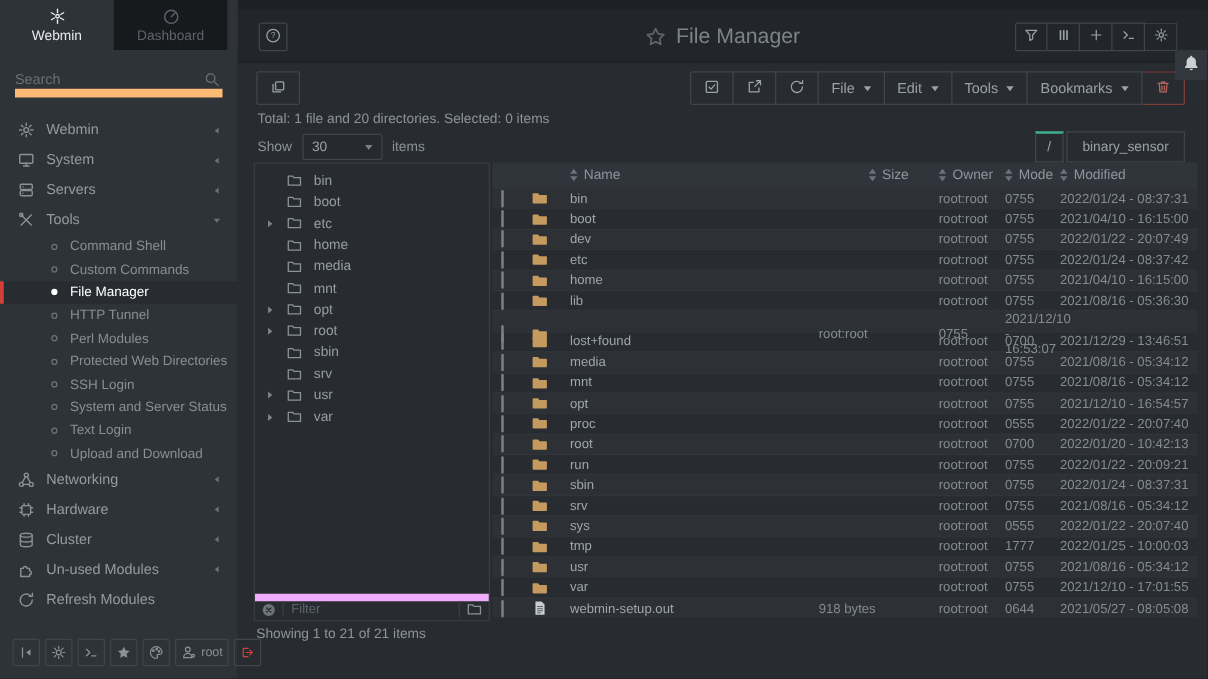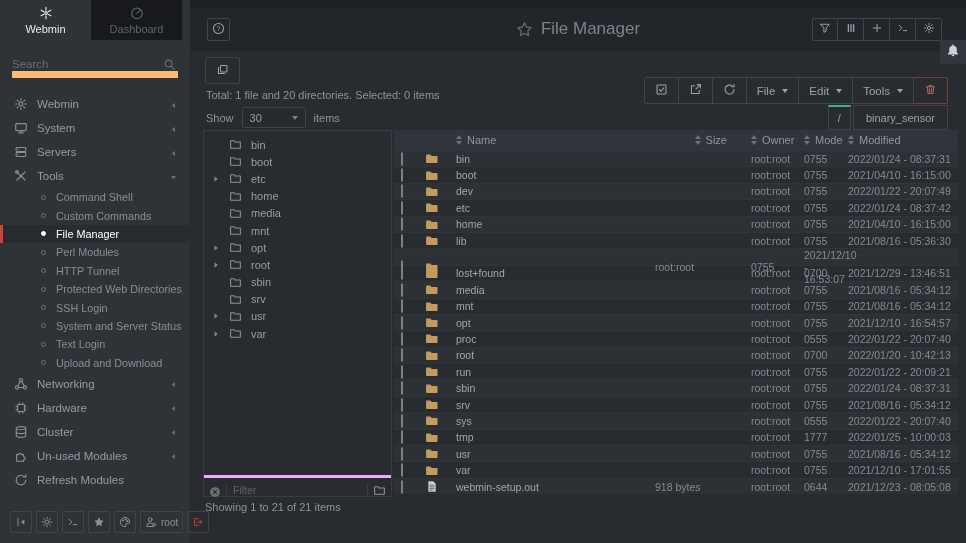--- a/index.html
+++ b/index.html
@@ -65,21 +65,21 @@
   .belltab { position:absolute; right:0; top:40px; width:26px; height:24px; background:#32373d;
     display:flex; align-items:center; justify-content:center; color:#ccd1d6; cursor:pointer; z-index:4; }
   .belltab svg { width:14px; height:14px; }
 
   .ftoolbar { position:absolute; left:0; right:0; top:57px; height:27px; }
   .tbtn { height:27px; border:1px solid #3f454b; border-radius:2px; background:transparent; color:#9aa1a8;
     display:flex; align-items:center; justify-content:center; font-size:11.5px; cursor:pointer; padding:0 10px; }
   .tbtn svg { width:13px; height:13px; }
   .copybtn { position:absolute; left:15px; top:0; width:35px; }
   .rgroup { position:absolute; right:18px; top:0; display:flex; }
-  .rgroup .tbtn { border-left-width:0; border-radius:0;margin-top:20px; }
+  .rgroup .tbtn { border-left-width:0; border-radius:0; }
   .rgroup .tbtn:first-child { border-left-width:1px; border-radius:2px 0 0 2px; }
   .rgroup .tbtn:last-child { border-radius:0 2px 2px 0; }
   .rgroup .tbtn.menu { gap:7px; }
   .mcaret { width:0; height:0; border-left:3.5px solid transparent; border-right:3.5px solid transparent;
     border-top:4px solid #9aa1a8; }
   .tbtn.trash { border-color:#7e3c38; color:#b46560; }
 
   .total { position:absolute; left:16px; top:89px; font-size:11px; color:#8d939a; }
   .showrow { position:absolute; left:16px; right:18px; top:105px; height:25px; display:flex; align-items:center;
     font-size:11px; color:#8d939a; gap:8px; }
@@ -93,22 +93,22 @@
 
   
   #treepanel { position:absolute; left:13px; top:130px; width:189px; height:367px; border:1px solid #373d43; }
   #treelist { padding-top:5px; }
   .titem { height:17.2px; display:flex; align-items:center; font-size:11px; color:#969da4; cursor:pointer; }
   .titem .texp { width:10px; height:10px; margin-left:7px; color:#7d848b; flex:none; }
   .titem .texp svg { width:100%; height:100%; }
   .titem .texp.blank { visibility:hidden; }
   .titem .tfold { width:13px; height:13px; margin-left:8px; margin-right:9px; color:#8a9197; flex:none; }
   .titem .tfold svg { width:100%; height:100%; }
-  .filterbar { position:absolute; left:0; right:0; bottom:0; height:21px; border-top:3px solid #f0abfc;
-    display:flex; align-items:flex-end; padding:0 5px; }
+  .filterbar { position:absolute; left:0; right:0; bottom:0; height:21px; border-top:6px solid #f0abfc;
+    display:flex; align-items:flex-start; padding:0 5px; }
   .filterbar .clr { width:12px; height:12px; color:#6c7379; cursor:pointer; flex:none; }
   .filterbar .clr svg { width:100%; height:100%; }
   .filterbar input { flex:1; min-width:0; background:transparent; border:none; outline:none; color:#9aa1a8;
     font-size:10.5px; font-family:"Liberation Sans", sans-serif; padding:0 6px; border-left:1px solid #373d43; margin-left:5px; }
   .filterbar input::placeholder { color:#5d646b; }
   .filterbar .fsep { width:1px; height:13px; background:#373d43; margin:0 5px; }
   .filterbar .ffold { width:13px; height:13px; color:#8a9197; cursor:pointer; flex:none; }
   .filterbar .ffold svg { width:100%; height:100%; }
 
   
@@ -233,25 +233,25 @@
         <div class="child">
           <span class="dot"></span>
           <span>Custom Commands</span>
         </div>
         <div class="child active">
           <span class="dot"></span>
           <span>File Manager</span>
         </div>
         <div class="child">
           <span class="dot"></span>
-          <span>Perl Modules</span>
+          <span>HTTP Tunnel</span>
         </div>
         <div class="child">
           <span class="dot"></span>
-          <span>HTTP Tunnel</span>
+          <span>Perl Modules</span>
         </div>
         <div class="child">
           <span class="dot"></span>
           <span>Protected Web Directories</span>
         </div>
         <div class="child">
           <span class="dot"></span>
           <span>SSH Login</span>
         </div>
         <div class="child">
@@ -500,20 +500,24 @@
           <button class="tbtn menu">
             <span>File</span>
             <i class="mcaret"></i>
           </button>
           <button class="tbtn menu">
             <span>Edit</span>
             <i class="mcaret"></i>
           </button>
           <button class="tbtn menu">
             <span>Tools</span>
+            <i class="mcaret"></i>
+          </button>
+          <button class="tbtn menu">
+            <span>Bookmarks</span>
             <i class="mcaret"></i>
           </button>
           <button class="tbtn trash">
             <span><svg viewBox="0 0 16 16">
                 <g fill="none" stroke="currentColor" stroke-width="1.3" stroke-linecap="round" stroke-linejoin="round">
                   <path d="M3 4.5h10M6.5 4.5V3h3v1.5M4.2 4.5l.7 8.5h6.2l.7-8.5M6.8 7v4M9.2 7v4"></path>
                 </g>
               </svg></span>
           </button>
         </div>
@@ -1000,20 +1004,20 @@
             <span class="ricon"><svg viewBox="0 0 16 16">
                 <g fill="none" stroke="currentColor" stroke-width="1.3" stroke-linecap="round" stroke-linejoin="round">
                   <path fill="#c9ced3" stroke="none" d="M3.5 1.5h6l3 3v10h-9z"></path>
                   <path stroke="#5a6066" stroke-width="1" d="M5.5 6.5h5M5.5 8.5h5M5.5 10.5h5M5.5 12.5h3"></path>
                 </g>
               </svg></span>
             <span class="cname">webmin-setup.out</span>
             <span class="csize">918 bytes</span>
             <span class="cown">root:root</span>
             <span class="cmode">0644</span>
-            <span class="cmod">2021/12/23 - 08:05:08</span>
+            <span class="cmod">2021/05/27 - 08:05:08</span>
           </div>
         </div>
     </div>
 
     <div class="status">Showing 1 to 21 of 21 items</div>
   </main>
 </div>
 
 </body></html>

